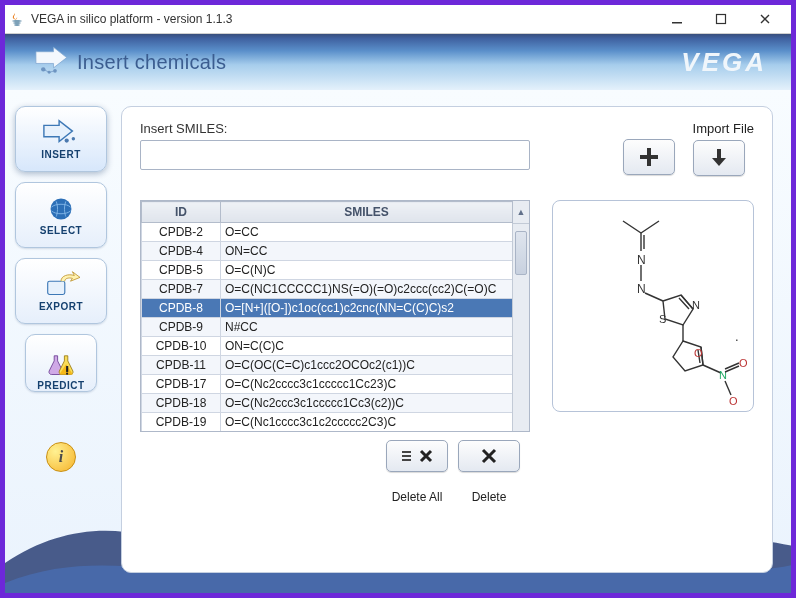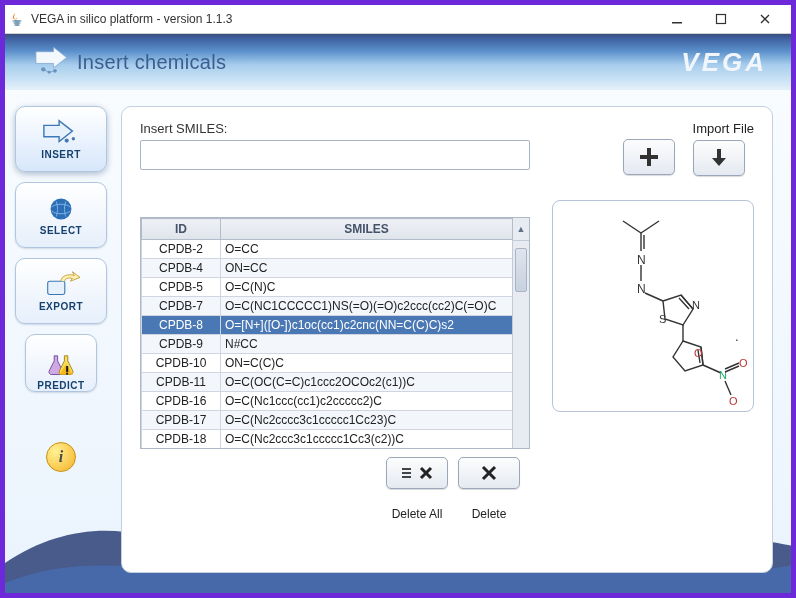--- a/index.html
+++ b/index.html
@@ -28,21 +28,21 @@
   .row1 .input-block{flex:1;}
   .row1 label{font-size:13px;color:#333;}
   .smiles-input{width:390px;height:30px;border:1px solid #a9b4c6;border-radius:2px;margin-top:4px;padding:2px 4px;box-sizing:border-box;}
   .btn{height:34px;min-width:46px;border:1px solid #9aa7bb;border-radius:5px;background:linear-gradient(#fdfdfd,#e4e9f1);display:flex;align-items:center;justify-content:center;cursor:pointer;box-shadow:0 1px 1px rgba(0,0,0,0.15);}
   .btn.big{width:50px;}
   .addbtn-wrap{display:flex;flex-direction:column;align-items:center;margin-top:18px;}
   .import-wrap{margin-left:auto;display:flex;flex-direction:column;}
   .import-wrap .lbl{font-size:13px;margin-bottom:4px;}
   .row2{display:flex;gap:22px;margin-top:24px;flex:1;min-height:0;}
   .table-wrap{flex:1;display:flex;flex-direction:column;min-width:0;}
-  .table-scroll{border:1px solid #aeb8c9;position:relative;height:230px;overflow:hidden;margin-top:17px;}
+  .table-scroll{border:1px solid #aeb8c9;position:relative;height:230px;overflow:hidden;}
   table{border-collapse:collapse;width:calc(100% - 16px);table-layout:fixed;}
   th{background:linear-gradient(#eef1f6,#dfe4ec);border:1px solid #b3bccb;font-size:12px;font-weight:bold;color:#45536a;padding:3px 4px;text-align:center;}
   td{border:1px solid #cfd6e2;padding:2px 4px;font-size:12px;white-space:nowrap;overflow:hidden;text-overflow:ellipsis;}
   tr:nth-child(even) td{background:#f3f6fb;}
   tr.selected td{background:#4a78b5;color:#fff;}
   .col-id{width:70px;text-align:center;}
   .scrollbar{position:absolute;right:0;top:22px;bottom:0;width:16px;background:#e8ecf2;border-left:1px solid #c2cad6;}
   .scrollbar .thumb{position:absolute;left:2px;right:2px;top:8px;height:42px;background:linear-gradient(#dfe5ee,#c8d1df);border:1px solid #a9b4c6;border-radius:2px;}
   .scrollbar .arr{position:absolute;left:0;right:0;height:16px;display:flex;align-items:center;justify-content:center;font-size:9px;color:#61708a;}
   .scrollbar .arr.up{top:-22px;height:22px;background:#e8ecf2;border-bottom:1px solid #c2cad6;}
@@ -201,24 +201,20 @@
                   </tr>
                   <tr>
                     <td class="col-id">CPDB-10</td>
                     <td>ON=C(C)C</td>
                   </tr>
                   <tr>
                     <td class="col-id">CPDB-11</td>
                     <td>O=C(OC(C=C)c1ccc2OCOc2(c1))C</td>
                   </tr>
                   <tr>
-                    <td class="col-id">CPDB-16</td>
-                    <td>O=C(Nc1ccc(cc1)c2ccccc2)C</td>
-                  </tr>
-                  <tr>
                     <td class="col-id">CPDB-17</td>
                     <td>O=C(Nc2cccc3c1ccccc1Cc23)C</td>
                   </tr>
                   <tr>
                     <td class="col-id">CPDB-18</td>
                     <td>O=C(Nc2ccc3c1ccccc1Cc3(c2))C</td>
                   </tr>
                   <tr>
                     <td class="col-id">CPDB-19</td>
                     <td>O=C(Nc1cccc3c1c2ccccc2C3)C</td>

